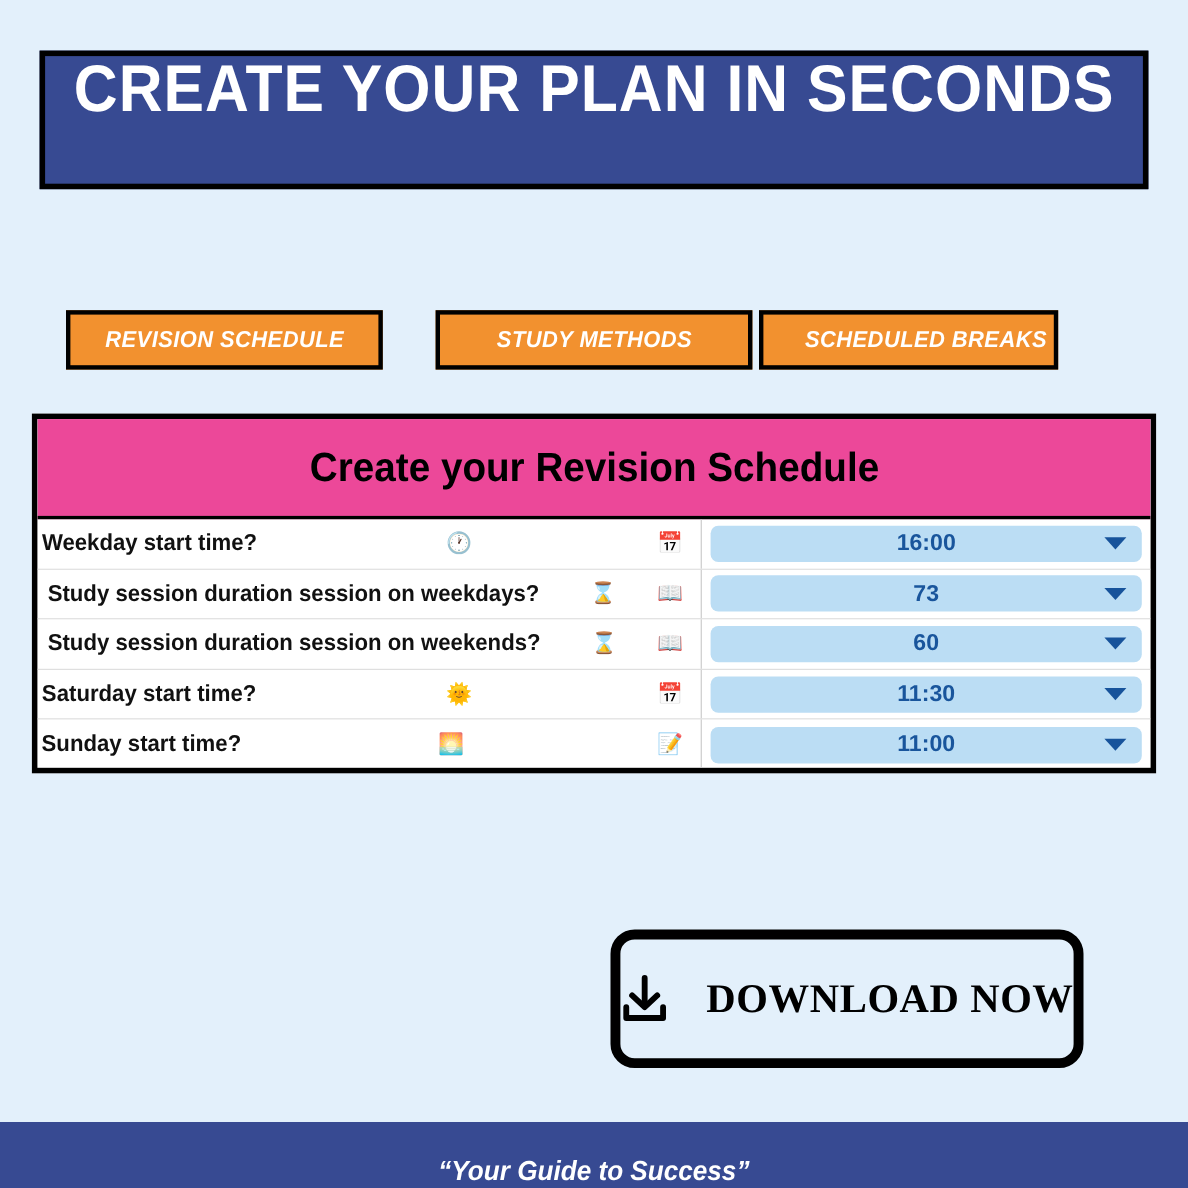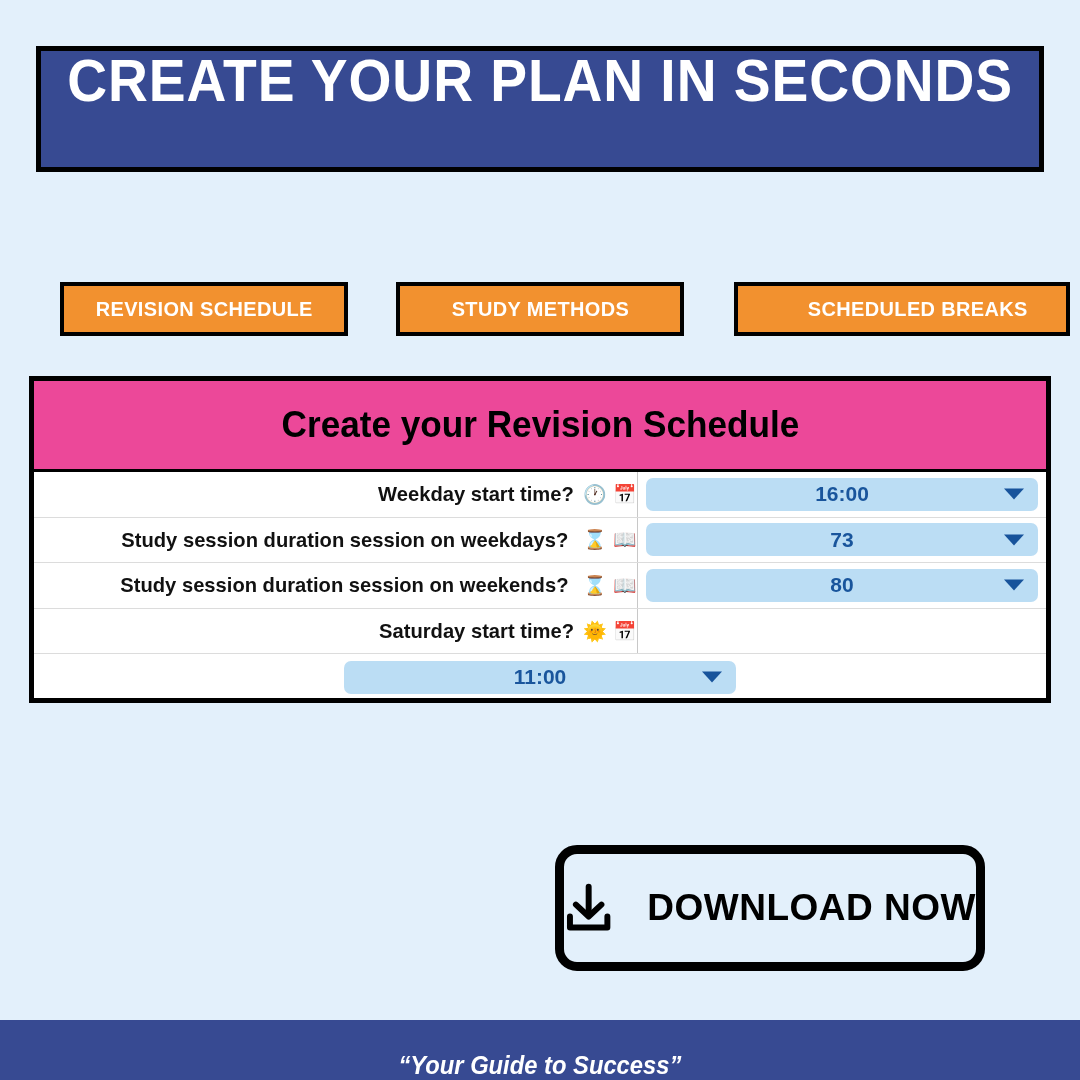--- a/index.html
+++ b/index.html
@@ -26,37 +26,37 @@
     font-weight:bold;
     font-size:60px;
     letter-spacing:1px;
     transform:scaleX(0.92);
     white-space:nowrap;
     line-height:1;
   }
 
   
   .cat-row{
-    position:absolute;left:0;top:282px;width:1080px;height:54px;
+    position:absolute;left:0;top:282px;width:1080px;height:54px;font-style:italic;
   }
   .cat-btn{
     position:absolute;top:0;height:54px;
     background:#f2912f;
     border:4px solid #000;
     box-sizing:border-box;
     display:flex;align-items:center;justify-content:center;
   }
   .cat-btn span{
     color:#fff;font-weight:bold;font-size:21px;
     font-family:"Liberation Sans Narrow","Liberation Sans",sans-serif;
     letter-spacing:0.4px;white-space:nowrap;transform:scaleX(0.95);
   }
   .cat-0{left:60px;width:288px;}
   .cat-1{left:396px;width:288px;}
-  .cat-2{left:734px;width:336px;padding-left:31px;}
+  .cat-2{left:690px;width:272px;padding-left:31px;}
 
   
   .table-card{
     position:absolute;left:29px;top:376px;width:1022px;height:327px;
     border:5px solid #000;box-sizing:border-box;background:#fff;
     overflow:hidden;
   }
   .table-head{
     height:91px;background:#ec4899;
     display:flex;align-items:center;justify-content:center;
@@ -70,22 +70,22 @@
   }
   .table-body{position:relative;}
   .trow{
     display:flex;align-items:center;height:45.6px;
     border-bottom:1px solid #dcdcdc;
     box-sizing:border-box;
   }
   .trow:last-child{border-bottom:none;}
   .tlabel{
     width:604px;box-sizing:border-box;
-    padding-right:0;
-    display:flex;align-items:center;justify-content:flex-end;gap:6px;
+    padding-right:16px;
+    display:flex;align-items:center;justify-content:space-between;gap:6px;
     border-right:1px solid #c8c8c8;
     height:100%;
   }
   .tlabel .ltext{
     color:#111;font-weight:bold;font-size:21px;
     font-family:"Liberation Sans Narrow","Liberation Sans",sans-serif;
     white-space:nowrap;transform:scaleX(0.96);
   }
   .emoji{font-size:19px;line-height:1;font-family:"DejaVu Sans",sans-serif;}
   .tvalue{
@@ -122,21 +122,21 @@
   
   .download-btn{
     position:absolute;left:555px;top:845px;width:430px;height:126px;
     border:9px solid #000;border-radius:22px;box-sizing:border-box;
     background:transparent;
     display:flex;align-items:center;justify-content:center;gap:34px;
   }
   .dl-icon{width:58px;height:56px;display:block;}
   .dl-label{
     color:#000;font-weight:bold;font-size:37px;
-    font-family:Liberation Sans, sans-serif;letter-spacing:0.5px;
+    font-family:Liberation Serif, serif;letter-spacing:0.5px;
     white-space:nowrap;
   }
 
   
   .footer{
     position:absolute;left:0;bottom:0;width:1080px;height:60px;
     background:#374a92;display:flex;align-items:flex-end;justify-content:center;
   }
   .footer span{
     color:#fff;font-style:italic;font-weight:bold;font-size:25px;
@@ -200,35 +200,46 @@
       </div>
 
       <div class="trow">
         <div class="tlabel">
           <span class="ltext">Study session duration session on weekends?</span>
           <span class="emoji">⌛</span>
           <span class="emoji">📖</span>
         </div>
         <div class="tvalue">
           <div class="pill">
-            <span class="pval">80</span>
+            <span class="pval">60</span>
             <span class="chev"></span>
           </div>
         </div>
       </div>
 
       <div class="trow">
         <div class="tlabel">
           <span class="ltext">Saturday start time?</span>
           <span class="emoji">🌞</span>
           <span class="emoji">📅</span>
         </div>
-      </div>
-
-      <div class="trow">
+        <div class="tvalue">
+          <div class="pill">
+            <span class="pval">11:30</span>
+            <span class="chev"></span>
+          </div>
+        </div>
+      </div>
+
+      <div class="trow">
+        <div class="tlabel">
+          <span class="ltext">Sunday start time?</span>
+          <span class="emoji">🌅</span>
+          <span class="emoji">📝</span>
+        </div>
         <div class="tvalue">
           <div class="pill">
             <span class="pval">11:00</span>
             <span class="chev"></span>
           </div>
         </div>
       </div>
 
     </div>
   </div>

